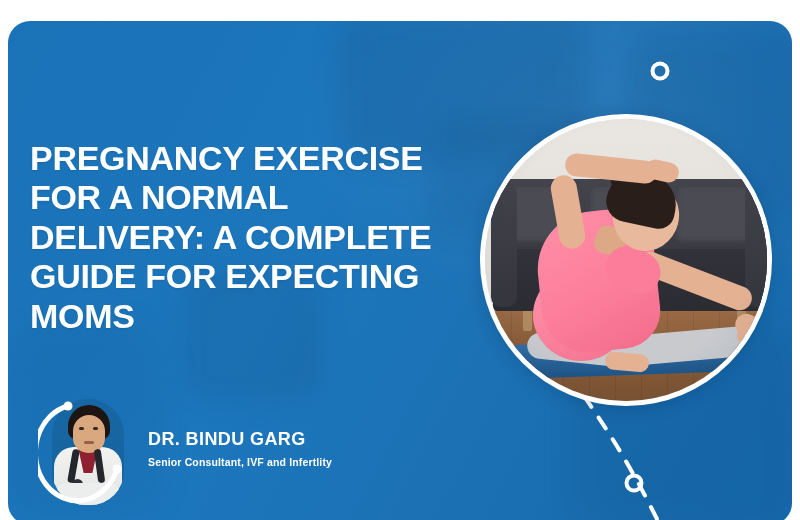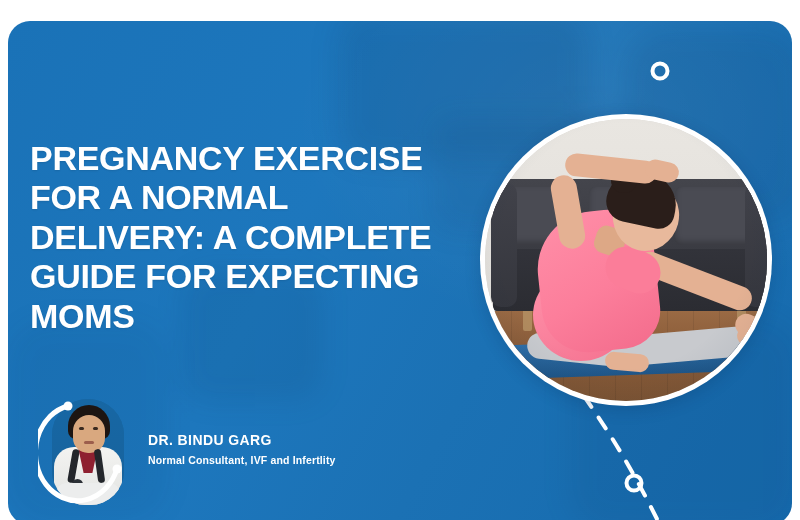--- a/index.html
+++ b/index.html
@@ -308,21 +308,21 @@
     border-radius: 12px; background: #eceded;
   }
   .av-ring { position: absolute; left: 0; top: 0; }
 
   .author-text {
     padding-bottom: 4px;
   }
   .author-name {
     margin: 0 0 5px 0;
     color: #ffffff;
-    font-size: 14px;
+    font-size: 18px;
     font-weight: 700;
     letter-spacing: 0.4px;
   }
   .author-line {
     margin: 0;
     color: #ffffff;
     font-size: 10.5px;
     font-weight: 700;
     line-height: 1.45;
     letter-spacing: 0.15px;
@@ -412,18 +412,18 @@
         </div>
         <svg class="av-ring" width="96" height="110" viewBox="0 0 96 110">
           <path d="M 30 9 A 42 48 0 1 0 79 72" fill="none" stroke="#ffffff" stroke-width="5" stroke-linecap="round"></path>
           <circle cx="30" cy="9" r="4.5" fill="#ffffff"></circle>
           <circle cx="79" cy="72" r="4.5" fill="#ffffff"></circle>
         </svg>
       </div>
 
       <div class="author-text">
         <p class="author-name">DR. BINDU GARG</p>
-        <p class="author-line">Normal Consultant, IVF and Infertlity</p>
+        <p class="author-line">Senior Consultant, IVF and Infertlity</p>
       </div>
     </div>
 
   </div>
 </div>
 
 </body></html>

